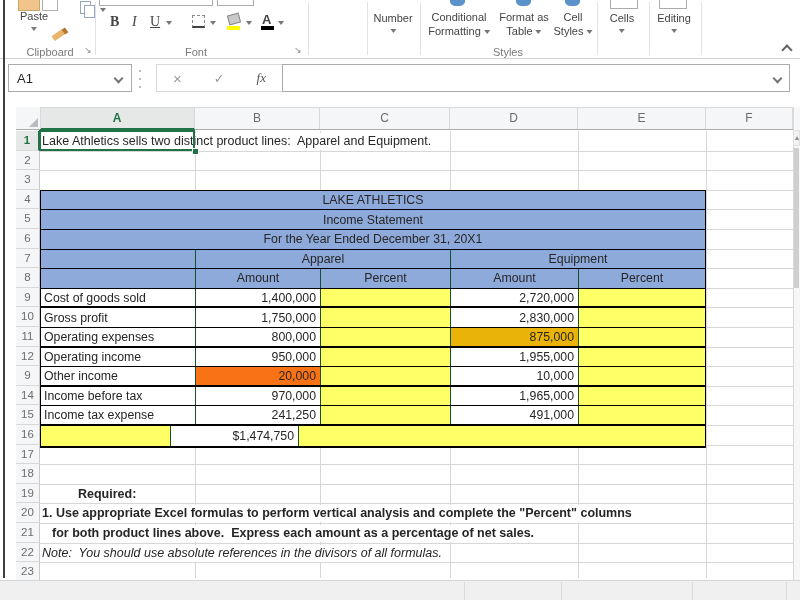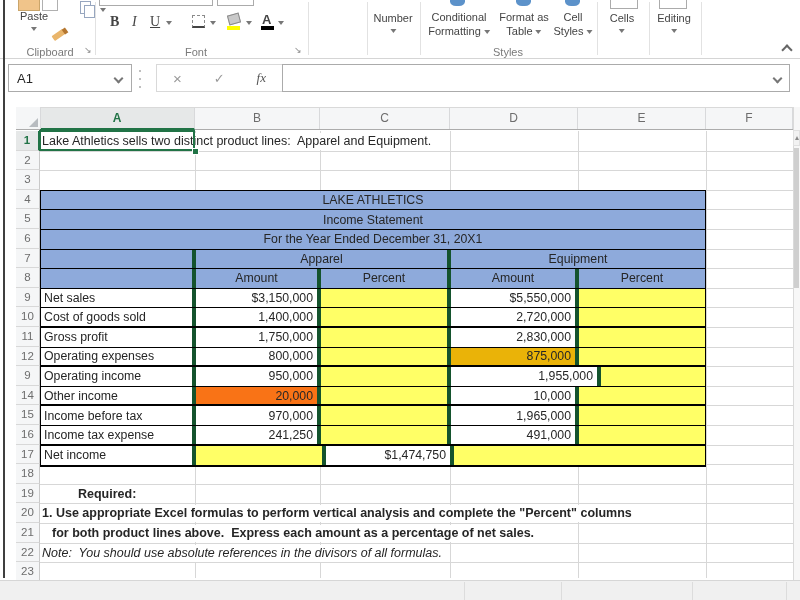--- a/index.html
+++ b/index.html
@@ -40,21 +40,21 @@
   .hline{position:absolute;height:1px;background:#d7d7d7;}
   
   .celltext{position:absolute;font-size:12.5px;line-height:17px;background:#fff;white-space:pre;z-index:2;padding-right:3px;}
   .bold{font-weight:bold;}
   .italic{font-style:italic;}
   
   #xltable{position:absolute;left:40px;top:189.8px;width:666px;border:1px solid #000;border-bottom-width:2px;background:#fff;z-index:3;box-sizing:border-box;}
   .trow{display:flex;height:19.6px;box-sizing:border-box;border-bottom:1px solid #000;}
   .trow.b2{border-bottom-width:2px;}
   .trow:last-child{border-bottom:none;}
-  .tc{box-sizing:border-box;border-right:4px solid #14532d;display:flex;align-items:center;font-size:12.3px;overflow:hidden;white-space:pre;}
+  .tc{box-sizing:border-box;border-right:1px solid #14532d;display:flex;align-items:center;font-size:12.3px;overflow:hidden;white-space:pre;}
   .tc.last{border-right:none;}
   .tc.center{justify-content:center;}
   .tc.right{justify-content:flex-end;padding-right:4px;}
   .tc.left{padding-left:3px;}
   
   #vscroll{position:absolute;left:793px;top:107px;width:7px;height:473px;background:#f7f7f7;border-left:1px solid #dadada;box-sizing:border-box;}
   #vup{position:absolute;left:793px;top:130px;width:7px;height:16px;background:#f2f2f2;border:1px solid #e0e0e0;box-sizing:border-box;}
   #vup .utri{position:absolute;left:1px;top:5px;width:0;height:0;border-left:2px solid transparent;border-right:2px solid transparent;border-bottom:4px solid #8a8a8a;}
   #vthumb{position:absolute;left:794px;top:148px;width:5px;height:140px;background:#cfcfcf;}
   #bottombar{position:absolute;left:0;top:580px;width:800px;height:20px;background:#f0f0f0;border-top:1px solid #d6d6d6;box-sizing:border-box;}
@@ -264,27 +264,20 @@
       <div class="tc center last blue" style="flex: 1 1 0%; background: rgb(142, 170, 219);">Equipment</div>
     </div>
     <div class="trow">
       <div class="tc blue" style="width: 155px; background: rgb(142, 170, 219);"></div>
       <div class="tc center blue" style="width: 125px; background: rgb(142, 170, 219);">Amount</div>
       <div class="tc center blue" style="width: 130px; background: rgb(142, 170, 219);">Percent</div>
       <div class="tc center blue" style="width: 128px; background: rgb(142, 170, 219);">Amount</div>
       <div class="tc center last blue" style="flex: 1 1 0%; background: rgb(142, 170, 219);">Percent</div>
     </div>
 
-  <div class="trow">
-        <div class="tc left" style="width: 155px; background: rgb(255, 255, 255);">Net sales</div>
-        <div class="tc right" style="width: 125px; background: rgb(255, 255, 255);">$3,150,000</div>
-        <div class="tc" style="width: 130px; background: rgb(255, 255, 102);"></div>
-        <div class="tc right" style="width: 128px; background: rgb(255, 255, 255);">$5,550,000</div>
-        <div class="tc last" style="flex: 1 1 0%; background: rgb(255, 255, 102);"></div>
-      </div>
       <div class="trow b2">
         <div class="tc left" style="width: 155px; background: rgb(255, 255, 255);">Cost of goods sold</div>
         <div class="tc right" style="width: 125px; background: rgb(255, 255, 255);">1,400,000</div>
         <div class="tc" style="width: 130px; background: rgb(255, 255, 102);"></div>
         <div class="tc right" style="width: 128px; background: rgb(255, 255, 255);">2,720,000</div>
         <div class="tc last" style="flex: 1 1 0%; background: rgb(255, 255, 102);"></div>
       </div>
       <div class="trow">
         <div class="tc left" style="width: 155px; background: rgb(255, 255, 255);">Gross profit</div>
         <div class="tc right" style="width: 125px; background: rgb(255, 255, 255);">1,750,000</div>
@@ -296,21 +289,21 @@
         <div class="tc left" style="width: 155px; background: rgb(255, 255, 255);">Operating expenses</div>
         <div class="tc right" style="width: 125px; background: rgb(255, 255, 255);">800,000</div>
         <div class="tc" style="width: 130px; background: rgb(255, 255, 102);"></div>
         <div class="tc right" style="width: 128px; background: #eab308;">875,000</div>
         <div class="tc last" style="flex: 1 1 0%; background: rgb(255, 255, 102);"></div>
       </div>
       <div class="trow">
         <div class="tc left" style="width: 155px; background: rgb(255, 255, 255);">Operating income</div>
         <div class="tc right" style="width: 125px; background: rgb(255, 255, 255);">950,000</div>
         <div class="tc" style="width: 130px; background: rgb(255, 255, 102);"></div>
-        <div class="tc right" style="width: 150px; background: rgb(255, 255, 255);">1,955,000</div>
+        <div class="tc right" style="width: 128px; background: rgb(255, 255, 255);">1,955,000</div>
         <div class="tc last" style="flex: 1 1 0%; background: rgb(255, 255, 102);"></div>
       </div>
       <div class="trow b2">
         <div class="tc left" style="width: 155px; background: rgb(255, 255, 255);">Other income</div>
         <div class="tc right" style="width: 125px; background: #f97316;">20,000</div>
         <div class="tc" style="width: 130px; background: rgb(255, 255, 102);"></div>
         <div class="tc right" style="width: 128px; background: rgb(255, 255, 255);">10,000</div>
         <div class="tc last" style="flex: 1 1 0%; background: rgb(255, 255, 102);"></div>
       </div>
       <div class="trow">
@@ -321,21 +314,20 @@
         <div class="tc last" style="flex: 1 1 0%; background: rgb(255, 255, 102);"></div>
       </div>
       <div class="trow b2">
         <div class="tc left" style="width: 155px; background: rgb(255, 255, 255);">Income tax expense</div>
         <div class="tc right" style="width: 125px; background: rgb(255, 255, 255);">241,250</div>
         <div class="tc" style="width: 130px; background: rgb(255, 255, 102);"></div>
         <div class="tc right" style="width: 128px; background: rgb(255, 255, 255);">491,000</div>
         <div class="tc last" style="flex: 1 1 0%; background: rgb(255, 255, 102);"></div>
       </div>
       <div class="trow">
-        <div class="tc left" style="width: 155px; background: rgb(255, 255, 255);">Net income</div>
         <div class="tc" style="width: 130px; background: rgb(255, 255, 102);"></div>
         <div class="tc right" style="width: 128px; background: rgb(255, 255, 255);">$1,474,750</div>
         <div class="tc last" style="flex: 1 1 0%; background: rgb(255, 255, 102);"></div>
       </div>
     </div>
 
   <div id="selbox"></div>
   <div id="fillhandle"></div>
 
   <div id="vscroll"></div>

